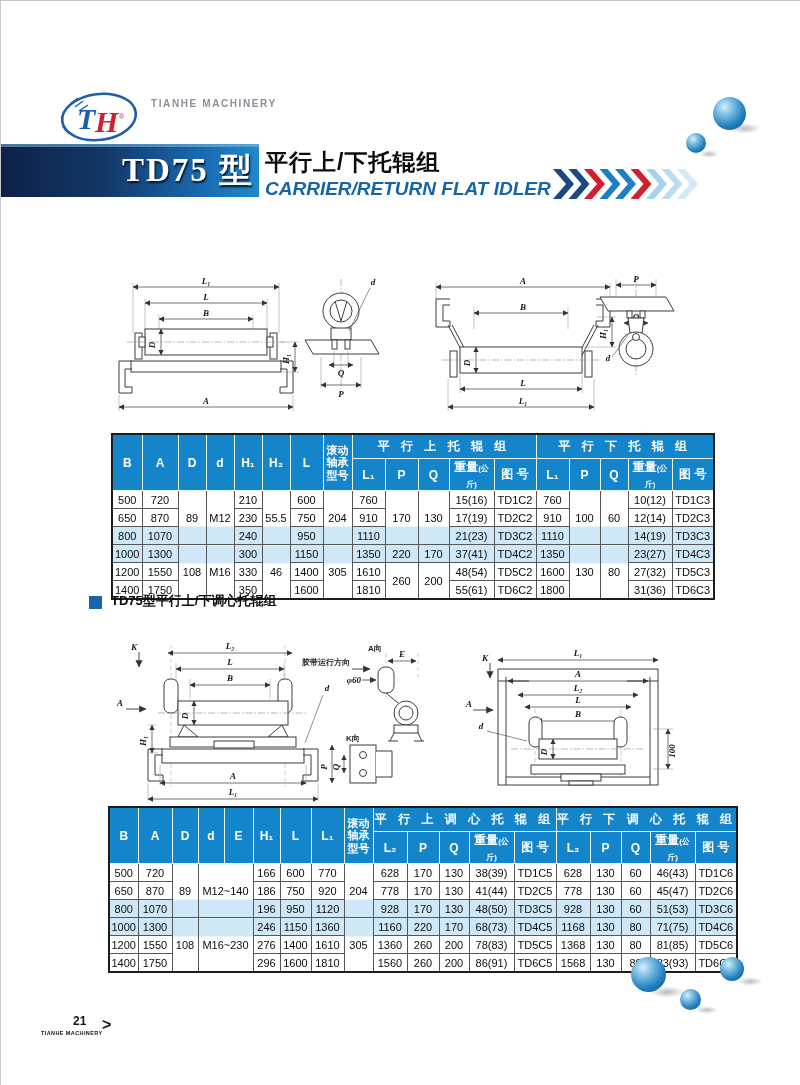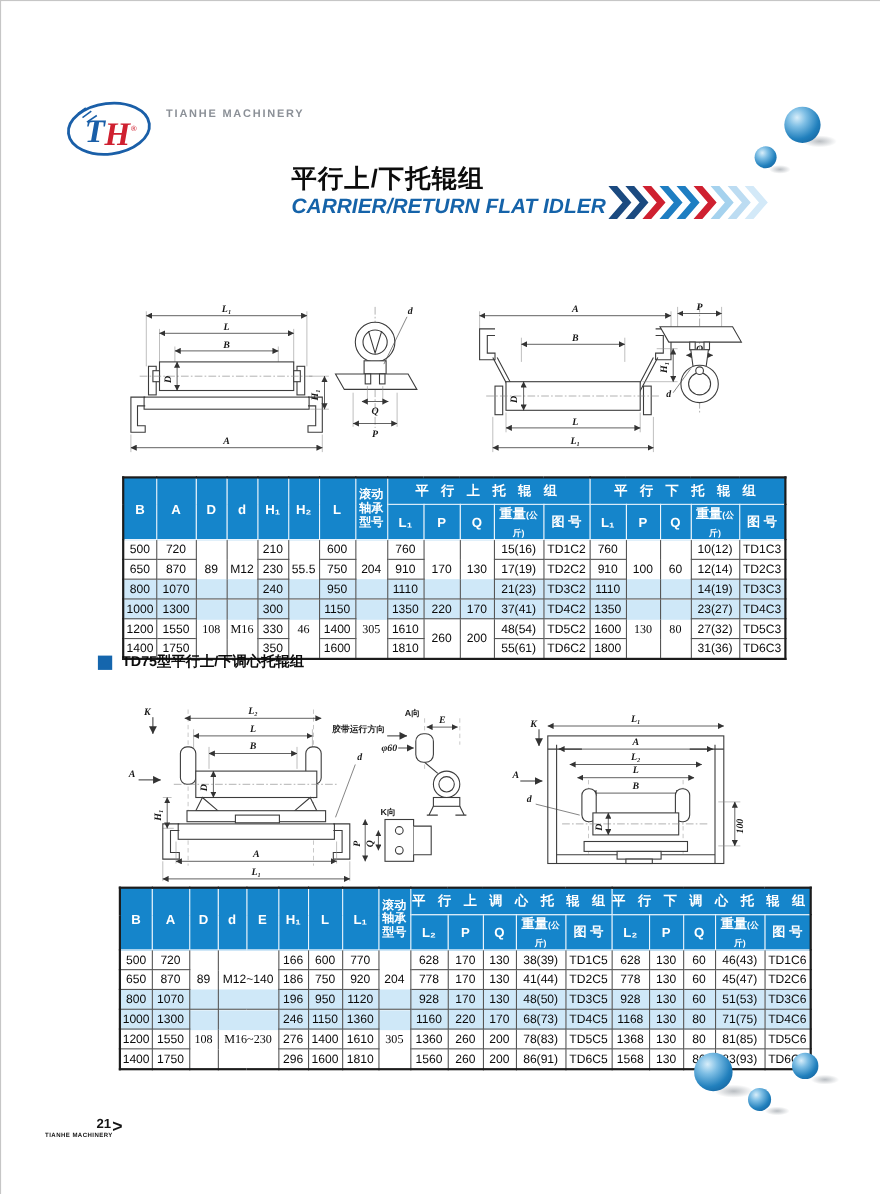--- a/index.html
+++ b/index.html
@@ -33,42 +33,42 @@
   .dtab th{background:#1585cb;color:#fff;font-weight:bold;font-size:12px;
            border:1px solid #eaf4fc;padding:0;text-align:center;}
   .dtab th.gt{letter-spacing:4px;font-size:12px;height:23px;}
   .dtab tr.sh th{height:21px;font-size:12px;}
   .dtab th.bearing{font-size:11px;line-height:1.1;white-space:pre-line;font-weight:bold;}
   .dtab th .u{font-size:8px;font-weight:bold;}
   .dtab td{border:1px solid #565656;font-size:11px;text-align:center;height:17px;
            padding:0;color:#0b0b0b;background:transparent;}
   .dtab tr.stripe td{background:#cfe8f8;}
   .dtab td.m13{background:linear-gradient(to bottom,#ffffff 66.7%,#cfe8f8 66.7%) !important;}
-  .dtab td.m46{background:linear-gradient(to bottom,#cfe8f8 33.4%,#ffffff 33.4%) !important;font-family:Liberation Serif, serif;}
+  .dtab td.m46{background:linear-gradient(to bottom,#cfe8f8 33.4%,#ffffff 33.4%) !important;}
   .dtab td.m56{background:#ffffff !important;}
 
   
   svg .ol{fill:none;stroke:#3c3c3c;stroke-width:1;}
   svg .olf{fill:#fff;stroke:#3c3c3c;stroke-width:1;}
   svg .dim{stroke:#333;stroke-width:0.7;marker-start:url(#ar);marker-end:url(#ar);}
   svg .ext{stroke:#8a8a8a;stroke-width:0.5;}
   svg .cl{stroke:#8a8a8a;stroke-width:0.6;stroke-dasharray:7 2 1.5 2;}
   svg .dsh{stroke:#9a9a9a;stroke-width:0.5;stroke-dasharray:4 3;}
   svg .ldr{stroke:#444;stroke-width:0.6;}
   svg .dl{font:italic bold 9px "Liberation Serif","DejaVu Serif",serif;fill:#161616;text-anchor:middle;}
   svg .cnl{font:bold 8px "Liberation Sans","DejaVu Sans",sans-serif;fill:#222;text-anchor:start;}
 
   
   .sphere{position:absolute;border-radius:50%;
           background:radial-gradient(circle at 35% 30%,#d8eefa 0%,#7fbfe5 26%,#2180bd 62%,#0d538d 100%);}
   .sphshadow{position:absolute;border-radius:50%;
           background:radial-gradient(ellipse at center,rgba(100,110,120,.45) 0%,rgba(100,110,120,0) 70%);}
 
   
-  .pagenum{left:72px;top:1013px;width:28px;text-align:right;font-size:12px;font-weight:bold;color:#151515;}
+  .pagenum{left:72px;top:1013px;width:28px;text-align:left;font-size:12px;font-weight:bold;color:#151515;}
   .footbrand{left:40px;top:1029px;font-size:5.5px;font-weight:bold;letter-spacing:.4px;color:#151515;}
   .footchev{left:101px;top:1015px;font-size:16px;font-weight:bold;color:#151515;}
 </style>
 </head>
 <body>
 
 <div class="page">
 
   <svg width="0" height="0" style="position:absolute">
     <defs>
@@ -82,20 +82,23 @@
     <ellipse cx="40" cy="28" rx="37" ry="23" fill="none" stroke="#1a5fa8" stroke-width="2.6" transform="rotate(-7 40 28)"></ellipse>
     <path d="M12,14 l7,-5 M16,18 l8,-6 M20,22 l9,-6" stroke="#1a5fa8" stroke-width="1.4" fill="none"></path>
     <text x="18" y="40" font-family="Liberation Serif, DejaVu Serif, serif" font-style="italic" font-weight="bold" font-size="30" fill="#1a5fa8">T</text>
     <text x="36" y="43" font-family="Liberation Serif, DejaVu Serif, serif" font-style="italic" font-weight="bold" font-size="30" fill="#cf2030">H</text>
     <text x="60" y="30" font-size="7" fill="#cf2030">®</text>
   </svg>
   <div class="abs" style="left:150px;top:96px">
     <div class="logo-en">TIANHE MACHINERY</div>
   </div>
 
+  <div class="abs banner">
+    <span class="banner-text">TD75 型</span>
+  </div>
   <div class="abs title-en">CARRIER/RETURN FLAT IDLER</div>
   <div class="abs title-cn">平行上/下托辊组</div>
 
   <svg class="abs" style="left:552px;top:166px" width="165" height="40" viewBox="0 0 165 40" id="chevrons">
       <path d="M0,2 L8,2 L21,17 L8,32 L0,32 L13,17 Z" fill="#1b4a80"></path>
       <path d="M15.5,2 L23.5,2 L36.5,17 L23.5,32 L15.5,32 L28.5,17 Z" fill="#1b4a80"></path>
       <path d="M31,2 L39,2 L52,17 L39,32 L31,32 L44,17 Z" fill="#cf2030"></path>
       <path d="M46.5,2 L54.5,2 L67.5,17 L54.5,32 L46.5,32 L59.5,17 Z" fill="#1e7ec2"></path>
       <path d="M62,2 L70,2 L83,17 L70,32 L62,32 L75,17 Z" fill="#1e7ec2"></path>
       <path d="M77.5,2 L85.5,2 L98.5,17 L85.5,32 L77.5,32 L90.5,17 Z" fill="#cf2030"></path>

